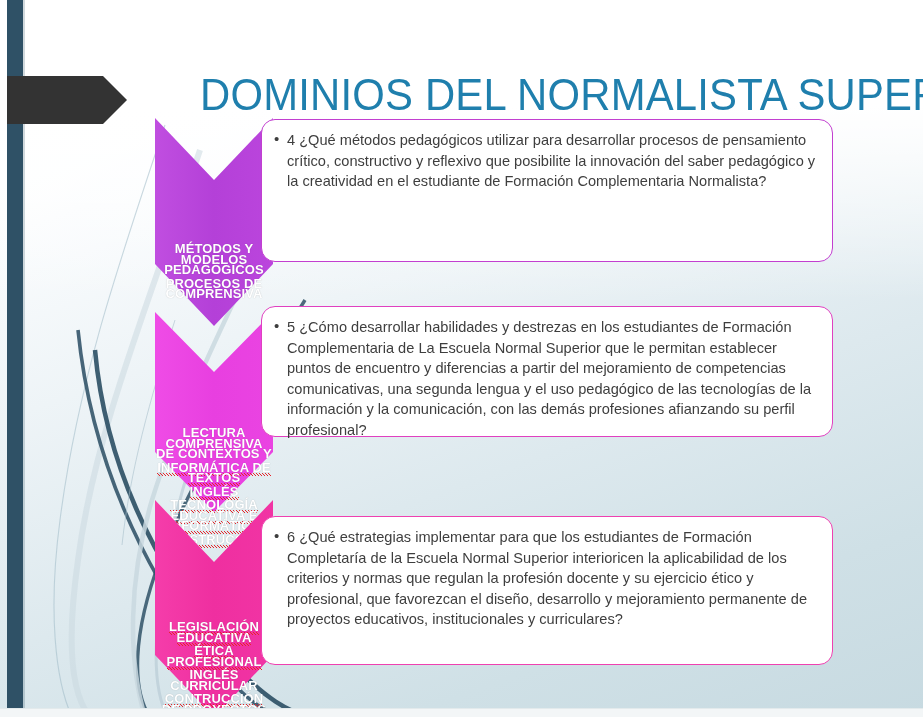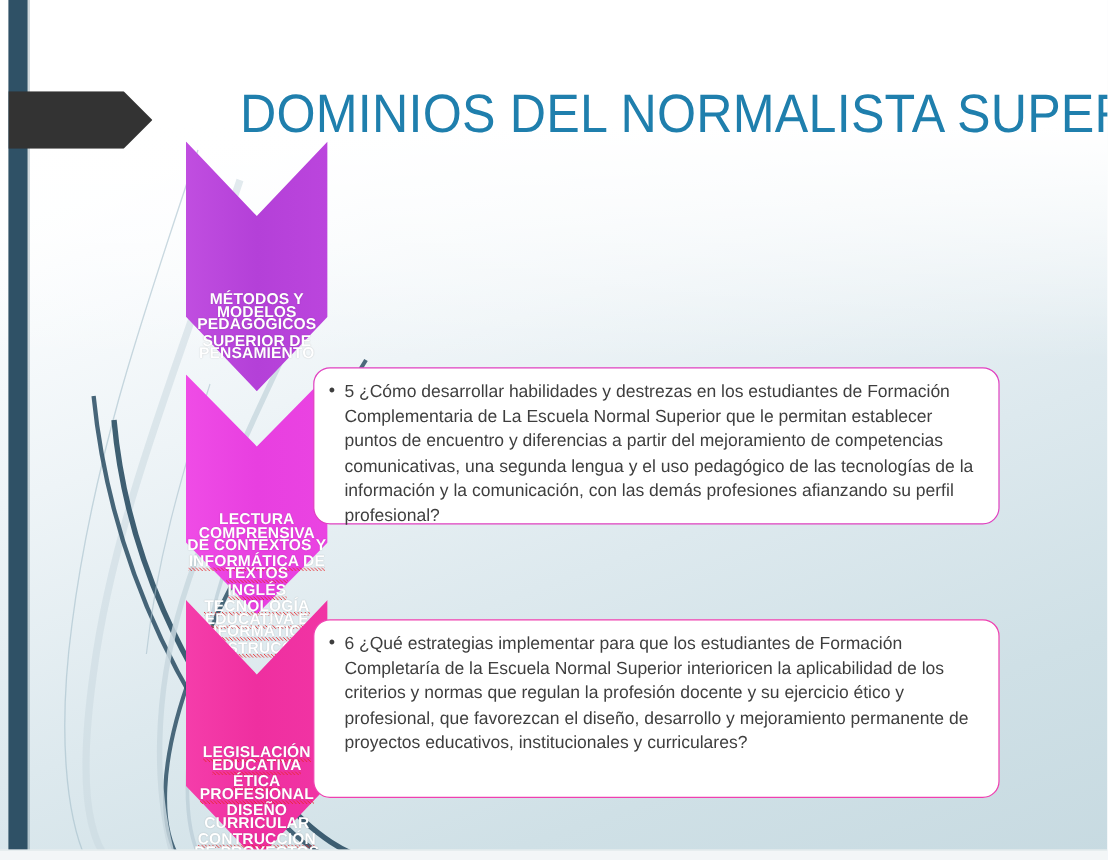--- a/index.html
+++ b/index.html
@@ -197,24 +197,27 @@
         <linearGradient id="g1" x1="0" y1="0" x2="1" y2="0">
           <stop offset="0%" stop-color="#c04ee0"></stop>
           <stop offset="50%" stop-color="#b440d8"></stop>
           <stop offset="100%" stop-color="#bb45dd"></stop>
         </linearGradient>
       </defs>
       <polygon points="0,0 59,62 118,0 118,146 59,208 0,146" fill="url(#g1)"></polygon>
     </svg>
     <div class="labels" style="top:78px;">
       <p>MÉTODOS Y MODELOS PEDAGÓGICOS</p>
-      <p>SUPERIOR DE PENSAMIENTO</p>
+      <p>PROCESOS DE COMPRENSIVA</p>
     </div>
   </div>
 
+  <div class="content-box" style="left:261px; top:119px; width:572px; height:143px; border-color:#c23fd0;">
+    <p>4 ¿Qué métodos pedagógicos utilizar para desarrollar procesos de pensamiento crítico, constructivo y reflexivo que posibilite la innovación del saber pedagógico y la creatividad en el estudiante de Formación Complementaria Normalista?</p>
+  </div>
 
   <div class="chevron" style="left:155px; top:312px; height:200px;">
     <svg class="shape" viewBox="0 0 118 200" preserveAspectRatio="none">
       <defs>
         <linearGradient id="g2" x1="0" y1="0" x2="1" y2="0">
           <stop offset="0%" stop-color="#ef4ce6"></stop>
           <stop offset="50%" stop-color="#e83fe0"></stop>
           <stop offset="100%" stop-color="#ea44e2"></stop>
         </linearGradient>
       </defs>
@@ -240,21 +243,21 @@
           <stop offset="0%" stop-color="#f53daa"></stop>
           <stop offset="50%" stop-color="#ef2fa0"></stop>
           <stop offset="100%" stop-color="#f134a4"></stop>
         </linearGradient>
       </defs>
       <polygon points="0,0 59,62 118,0 118,155 59,217 0,155" fill="url(#g3)"></polygon>
     </svg>
     <div class="labels" style="top:74px;">
       <p><span class="spell">LEGISLACIÓN EDUCATIVA</span></p>
       <p><span class="spell">ÉTICA PROFESIONAL</span></p>
-      <p><span>DISEÑO CURRICULAR</span></p>
+      <p><span>INGLÉS CURRICULAR</span></p>
       <p><span class="spell">CONTRUCCIÓN DE PROYECTOS EDUCATIVOS</span></p>
     </div>
   </div>
 
   <div class="content-box" style="left:261px; top:516px; width:572px; height:149px; border-color:#ef40b0;">
     <p>6  ¿Qué estrategias implementar para que los estudiantes de Formación Completaría de la Escuela Normal Superior interioricen la aplicabilidad de los criterios y normas que regulan la profesión docente y su ejercicio ético y profesional, que favorezcan el diseño, desarrollo y mejoramiento permanente de proyectos educativos, institucionales y curriculares?</p>
   </div>
 
   <div class="bottom-strip"></div>
 </div>

